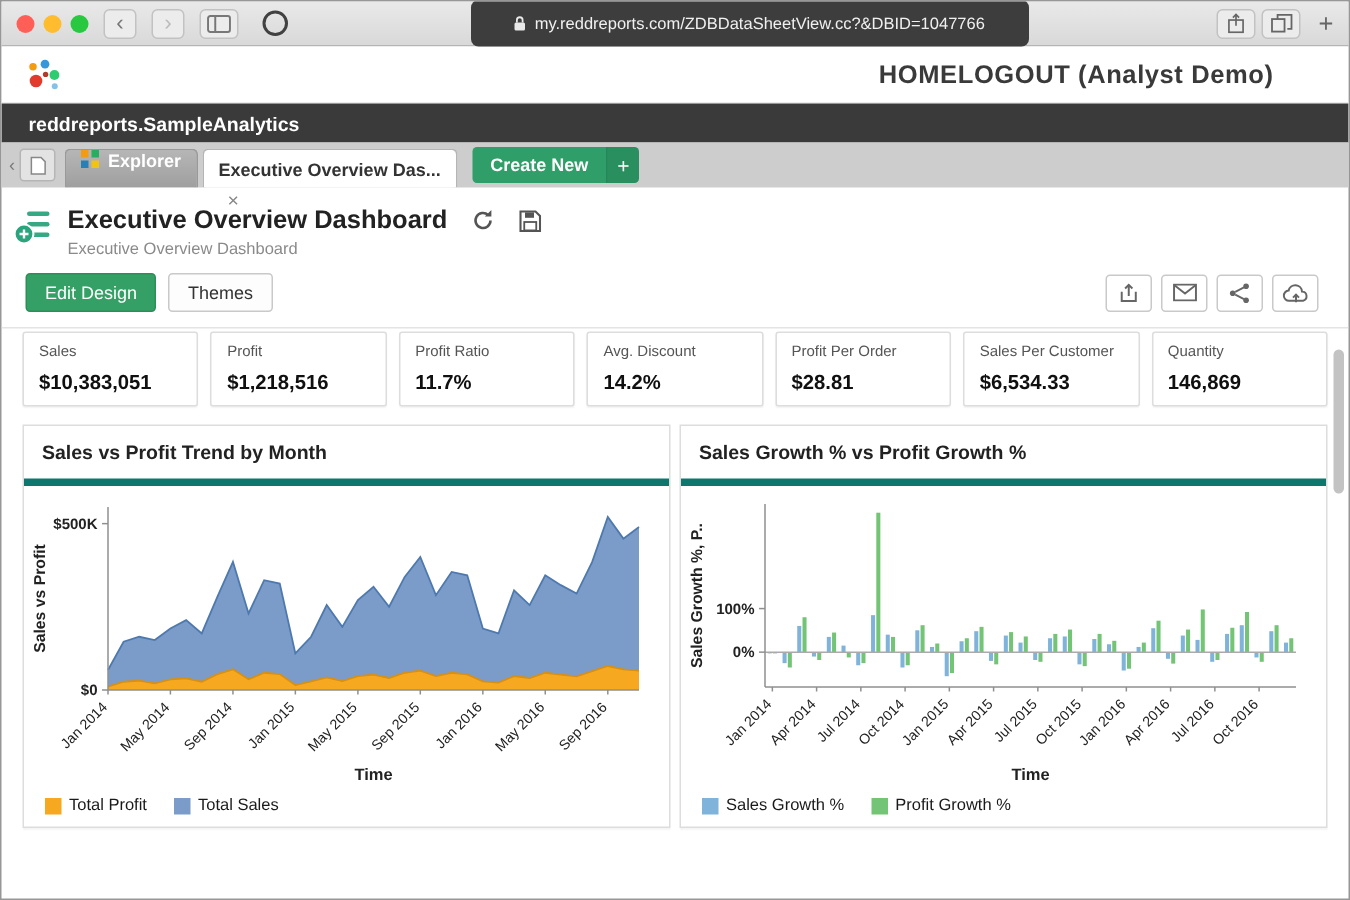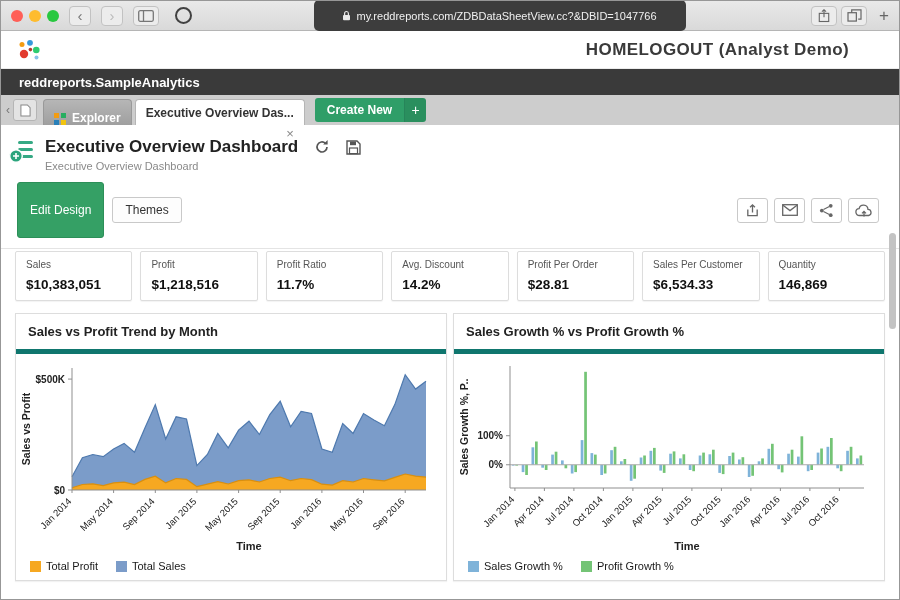--- a/index.html
+++ b/index.html
@@ -24,37 +24,37 @@
   .appnav { margin-left: auto; display: flex; font-size: 17px; font-weight: bold; color: #3a3a3a; letter-spacing: 0.4px; text-align: right; }
   .appnav span { cursor: pointer; }
 
   
   .wsbar { height: 26px; background: #3a3a3a; color: #fff; font-size: 13px; font-weight: bold; display: flex; align-items: center; padding: 0 18px; }
 
   
   .tabstrip { height: 30px; background: #cdcdcd; display: flex; align-items: flex-end; padding-left: 2px; }
   .collapse { align-self: center; color: #777; font-size: 12px; width: 10px; text-align: center; }
   .strip-icon { align-self: center; width: 24px; height: 22px; border: 1px solid #b5b5b5; border-radius: 3px; background: #e3e3e3; display: flex; align-items: center; justify-content: center; margin-right: 6px; }
-  .tab { height: 26px; display: flex; align-items: flex-end; gap: 6px; padding: 0 10px; border-radius: 4px 4px 0 0; font-size: 12px; }
+  .tab { height: 26px; display: flex; align-items: flex-start; gap: 6px; padding: 0 10px; border-radius: 4px 4px 0 0; font-size: 12px; }
   .tab.explorer { background: linear-gradient(#b6b6b6, #9f9f9f); color: #fff; font-weight: bold; margin-right: 3px; border: 1px solid #999; border-bottom: none; }
   .tab.active { background: #fff; color: #333; font-weight: bold; border: 1px solid #b5b5b5; border-bottom: none; flex-direction: column; }
   .tab .close { color: #888; font-size: 13px; margin-left: 6px; font-weight: normal; }
   .create-group { align-self: center; display: flex; margin-left: 10px; }
   .create-main { background: #2f9e68; color: #fff; font-size: 12px; font-weight: bold; padding: 5px 12px; border-radius: 3px 0 0 3px; }
   .create-plus { background: #2a8f5e; color: #fff; width: 22px; display: flex; align-items: center; justify-content: center; border-radius: 0 3px 3px 0; border-left: 1px solid #27855a; font-size: 14px; }
 
   
   .dash-header { display: flex; gap: 10px; padding: 12px 14px 4px 8px; align-items: flex-start; }
   .title-row { display: flex; align-items: center; gap: 16px; }
   .dash-title { font-size: 17px; font-weight: bold; color: #222; }
   .subtitle { font-size: 11px; color: #8a8a8a; margin-top: 3px; }
 
   
   .actions { display: flex; align-items: center; padding: 6px 16px 10px 16px; border-bottom: 1px solid #e4e4e4; }
-  .btn-green { background: #35a065; border: 1px solid #2c8f58; color: #fff; font-size: 12px; padding: 20px 12px; border-radius: 3px; }
+  .btn-green { background: #35a065; border: 1px solid #2c8f58; color: #fff; font-size: 12px; padding: 5px 12px; border-radius: 3px; }
   .btn-plain { background: #fdfdfd; border: 1px solid #c9c9c9; color: #333; font-size: 12px; padding: 5px 12px; border-radius: 3px; margin-left: 8px; }
   .icon-group { margin-left: auto; display: flex; gap: 6px; margin-right: 4px; }
   .icon-btn { width: 31px; height: 25px; border: 1px solid #c9c9c9; border-radius: 3px; background: #fff; display: flex; align-items: center; justify-content: center; }
 
   
   .filter { padding: 12px 0 14px 24px; }
   .filter-label { font-size: 12px; color: #333; margin-bottom: 7px; }
   .select { width: 110px; border: 1px solid #b8b8b8; border-radius: 3px; background: linear-gradient(#fff,#f2f2f2); font-size: 12px; color: #222; padding: 4px 7px; display: flex; justify-content: space-between; align-items: center; }
   .select .caret { color: #555; font-size: 10px; }
 

